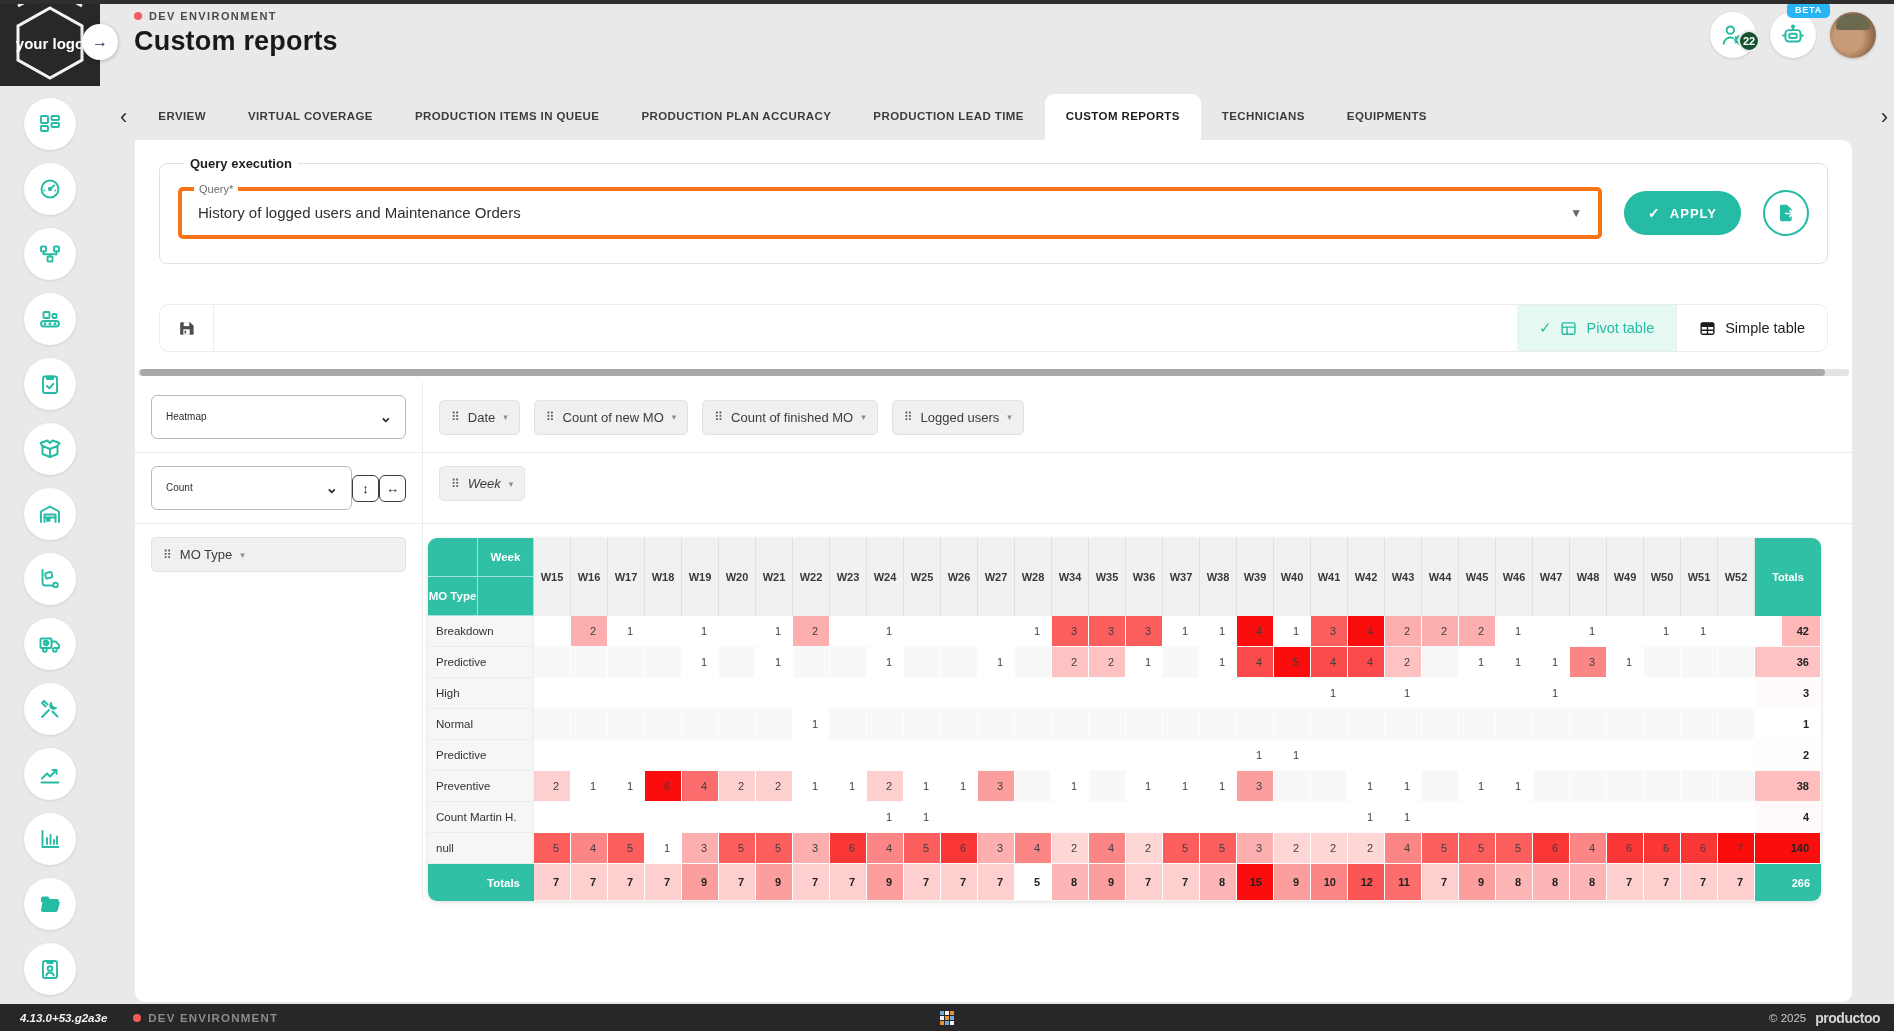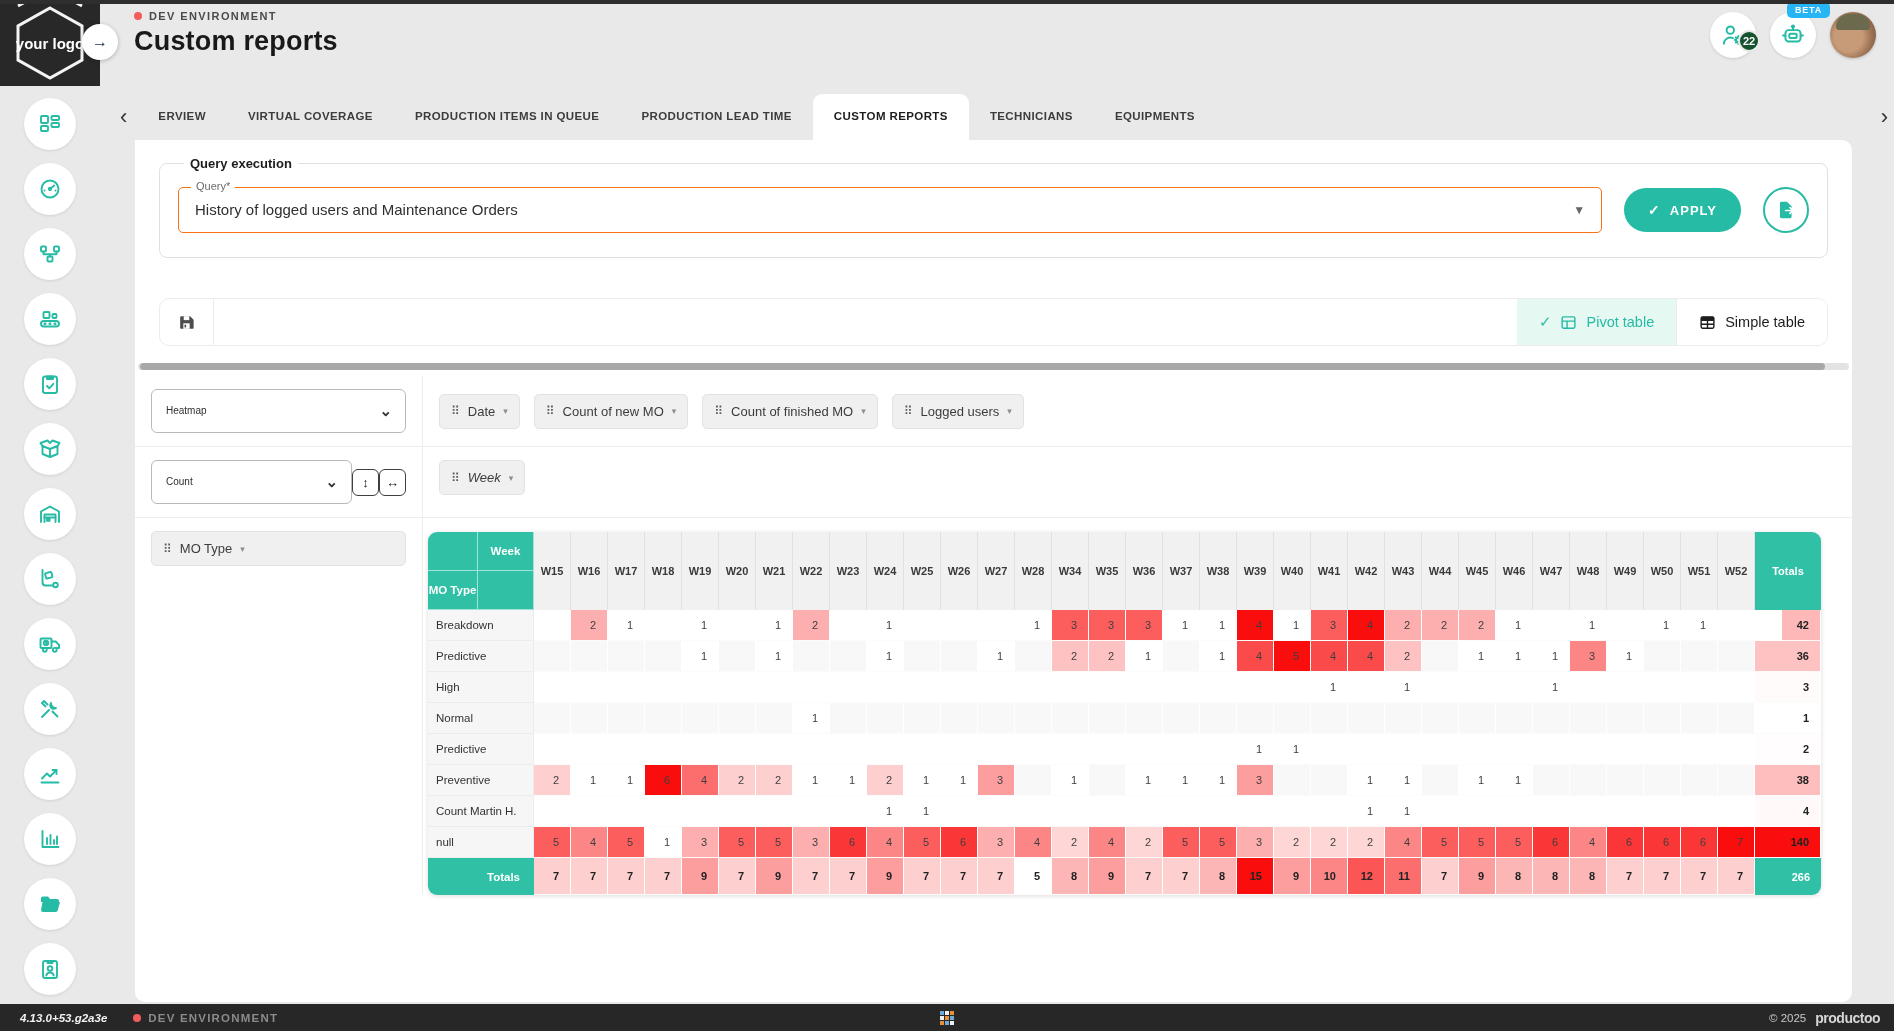--- a/index.html
+++ b/index.html
@@ -80,21 +80,21 @@
   .panel {
     position:absolute; left:35px; right:42px; top:56px; bottom:2px;
     background:#fff; border-radius:0 10px 10px 10px; padding:0 0 10px 0;
   }
   fieldset.query-box {
     margin:16px 24px 0; border:1px solid #e0e0e0; border-radius:8px; padding:10px 18px 24px;
   }
   fieldset.query-box legend { font-size:13px; font-weight:bold; color:#1d1d1d; padding:0 6px; margin-left:6px; }
   .query-row { display:flex; align-items:center; gap:22px; margin-top:6px; }
   .select-outline {
-    position:relative; flex:1; height:46px; border:1px solid #f97316; border-radius:5px; background:#fff; cursor:pointer;
+    position:relative; flex:1; height:52px; border:4px solid #f97316; border-radius:5px; background:#fff; cursor:pointer;
   }
   .float-label {
     position:absolute; top:-8px; left:12px; background:#fff; padding:0 5px; font-size:11px; color:#6b6b6b;
   }
   .select-value { position:absolute; left:16px; top:0; line-height:44px; font-size:15px; color:#2f2f2f; }
   .select-caret { position:absolute; right:16px; top:0; line-height:44px; color:#666; font-size:12px; }
   .apply-btn {
     height:44px; border:none; border-radius:22px; background:#25bba4; color:#fff;
     font-family:inherit; font-size:13px; font-weight:bold; letter-spacing:1px;
     display:flex; align-items:center; gap:9px; padding:0 24px; cursor:pointer;
@@ -373,20 +373,21 @@
     </div>
   </nav>
 
 <main class="main">
   <div class="tabs">
     <span class="tab-scroll">‹</span>
     <div class="tab-list">
         <div class="tab">ERVIEW</div>
         <div class="tab">VIRTUAL COVERAGE</div>
         <div class="tab">PRODUCTION ITEMS IN QUEUE</div>
+        <div class="tab">PRODUCTION PLAN ACCURACY</div>
         <div class="tab">PRODUCTION LEAD TIME</div>
         <div class="tab active">CUSTOM REPORTS</div>
         <div class="tab">TECHNICIANS</div>
         <div class="tab">EQUIPMENTS</div>
       </div>
     <span class="tab-scroll right">›</span>
   </div>
 
   <section class="panel">
     <fieldset class="query-box">

